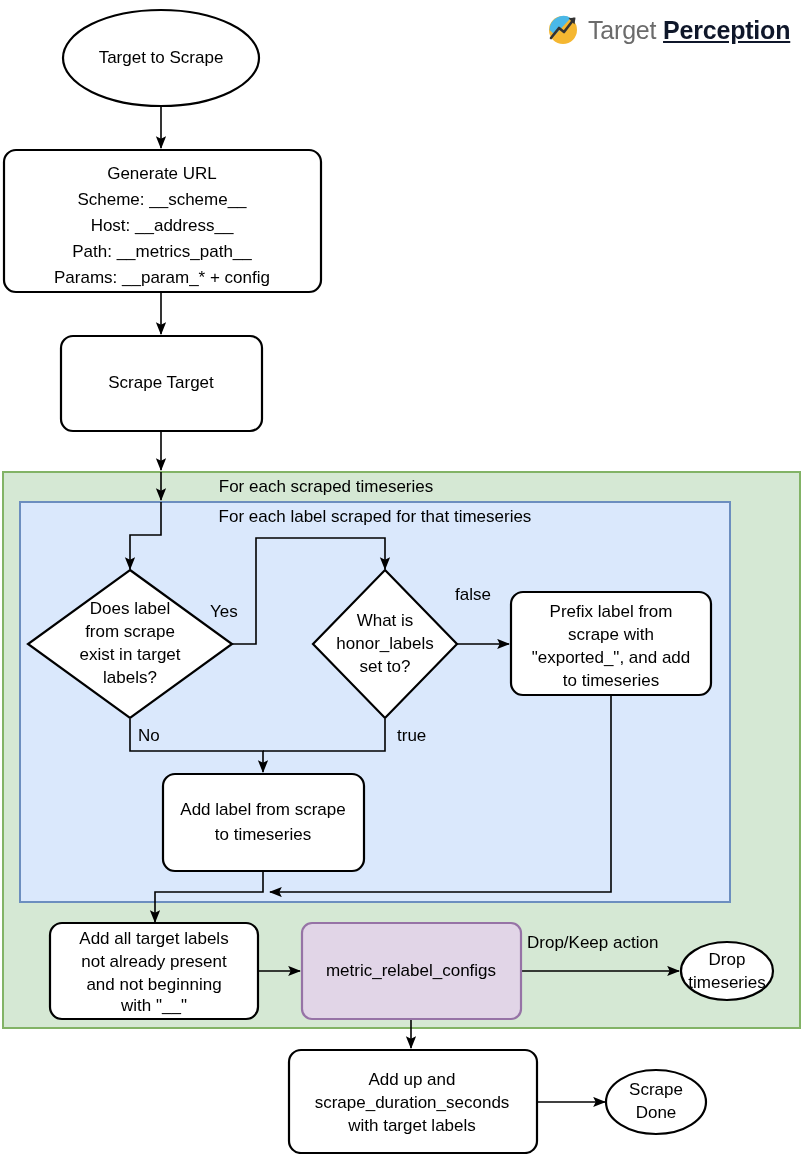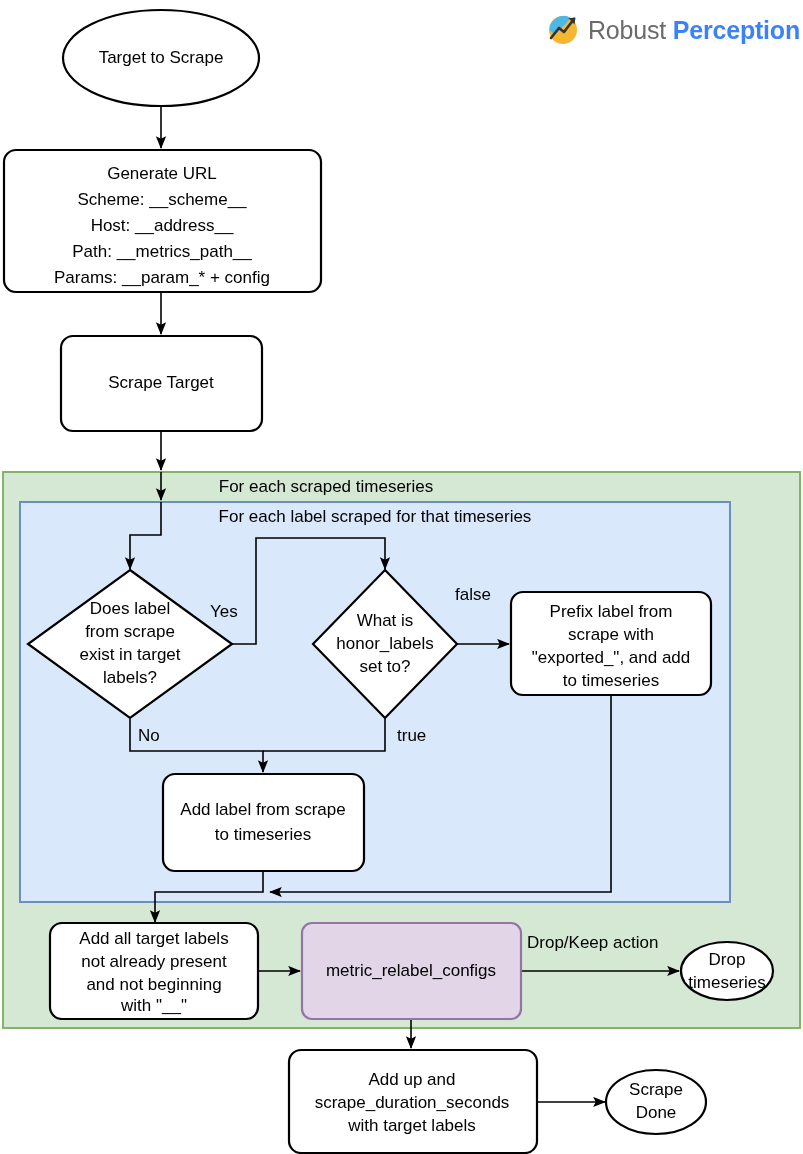--- a/index.html
+++ b/index.html
@@ -71,38 +71,39 @@
   }
   #brand .brand-text {
     font-family: "Liberation Sans", sans-serif;
     font-size: 25px;
     letter-spacing: -0.2px;
     color: #6b6b6b;
     white-space: nowrap;
   }
   #brand .brand-text .b2 {
     font-weight: bold;
-    color: #3b82f6;
+    color: #0f172a;
+    text-decoration: underline;
   }
 </style>
 </head>
 <body>
 
 <div id="canvas">
 
   <div id="brand">
     <span class="logo-mark">
       <svg width="34" height="34" viewBox="0 0 34 34" xmlns="http://www.w3.org/2000/svg">
         <circle cx="17" cy="17" r="14" fill="#f5b731"></circle>
         <path d="M3.6 17 A14 14 0 0 1 24.8 5 L9 22 Z" fill="#4ab8e8"></path>
         <path d="M5 25 L13 15 L18 19 L28 6" fill="none" stroke="#333333" stroke-width="2.6" stroke-linejoin="round" stroke-linecap="round"></path>
         <path d="M22.5 5.2 L29.4 4.6 L28.6 11.4 Z" fill="#333333"></path>
       </svg>
     </span>
-    <span class="brand-text"><span class="b1">Robust</span> <span class="b2">Perception</span></span>
+    <span class="brand-text"><span class="b1">Target</span> <span class="b2">Perception</span></span>
   </div>
 
   <svg id="flow-svg" viewBox="0 0 803 1154" xmlns="http://www.w3.org/2000/svg">
     <defs>
       <marker id="arrowhead" markerWidth="9" markerHeight="9" refX="7.4" refY="3.2" orient="auto" markerUnits="strokeWidth">
         <path d="M0,0 L8,3.2 L0,6.4 L1.6,3.2 Z" fill="#000000"></path>
       </marker>
     </defs>
 
     <g>

